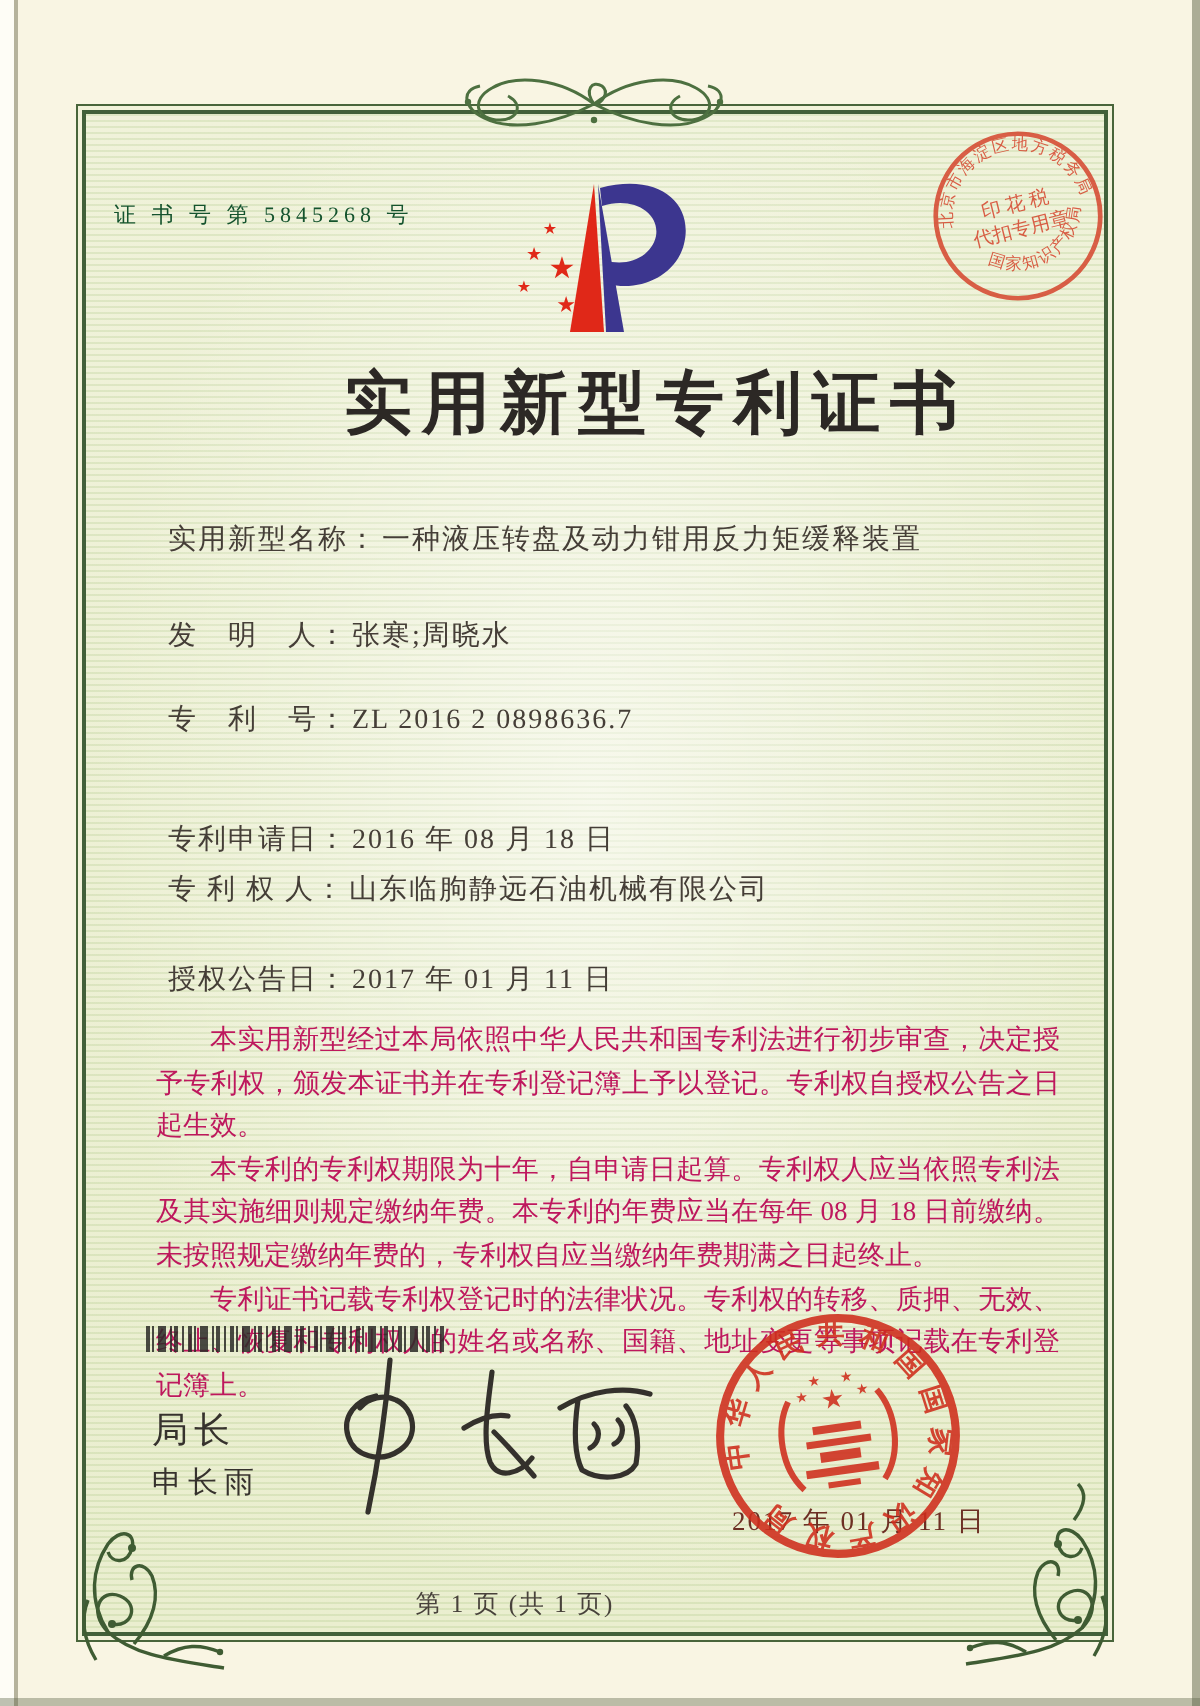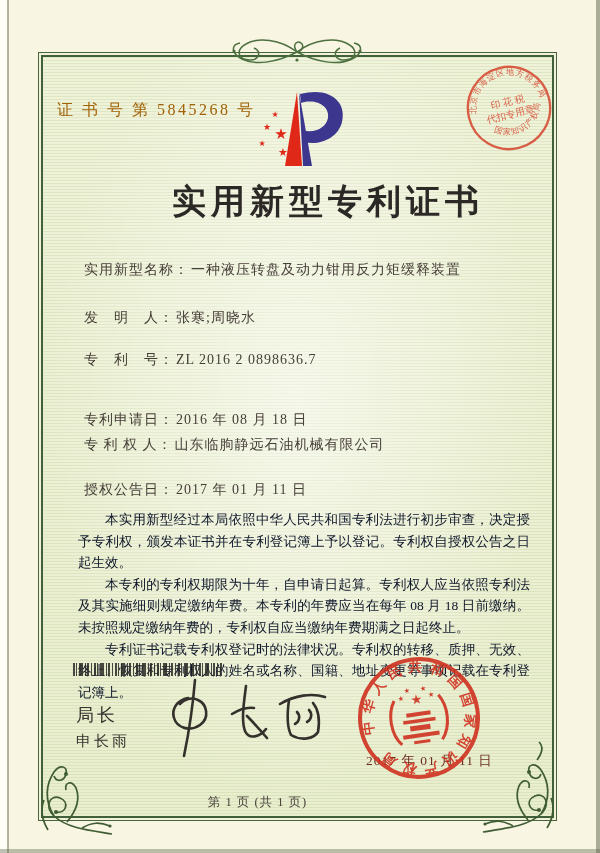--- a/index.html
+++ b/index.html
@@ -13,29 +13,29 @@
 
   .frame { position:absolute; left:38px; top:52px; width:519px; height:769px;
            border:1px solid #49653b; padding:2px; background:#f2f2da; }
   .frame-inner { width:100%; height:100%; border:2px solid #42603a;
       background:
         radial-gradient(ellipse at 50% 45%, rgba(255,255,255,.55) 0%, rgba(255,255,255,0) 70%),
         repeating-linear-gradient(180deg, rgba(140,180,95,.18) 0 1px, rgba(0,0,0,0) 1px 3px),
         linear-gradient(#f0f2da,#eaeecf); }
 
   .abs { position:absolute; }
-  .cert-number { left:57px; top:100px; font-size:16px; letter-spacing:2.5px; color:#a16207; }
+  .cert-number { left:57px; top:100px; font-size:11px; letter-spacing:2.5px; color:#14532d; }
   .page-title  { left:38px; top:179px; width:580px; text-align:center; font-size:34px; font-weight:bold;
                  letter-spacing:5px; color:#2c2825; }
 
   .field-row { left:84px; font-size:14px; color:#453e37; letter-spacing:1px; white-space:nowrap; }
   .field-row .val { margin-left:2px; }
 
   .body-text { left:78px; top:509px; width:452px; font-size:13.5px; line-height:21.6px;
-               color:#0f172a; text-align:justify; }
+               color:#be185d; text-align:justify; }
   .body-text p { text-indent:2em; }
 
   .barcode { left:73px; top:663px; width:150px; height:13px;
       background:
         repeating-linear-gradient(90deg,#2c2b28 0 1px,transparent 1px 3px),
         repeating-linear-gradient(90deg,#2c2b28 0 2px,transparent 2px 7px);
       opacity:.85; }
 
   .officer-title { left:76px; top:703px; font-size:18px; letter-spacing:3px; color:#36322d; }
   .officer-name  { left:76px; top:732px; font-size:15px; letter-spacing:3px; color:#36322d;font-family:Liberation Serif, serif; }

